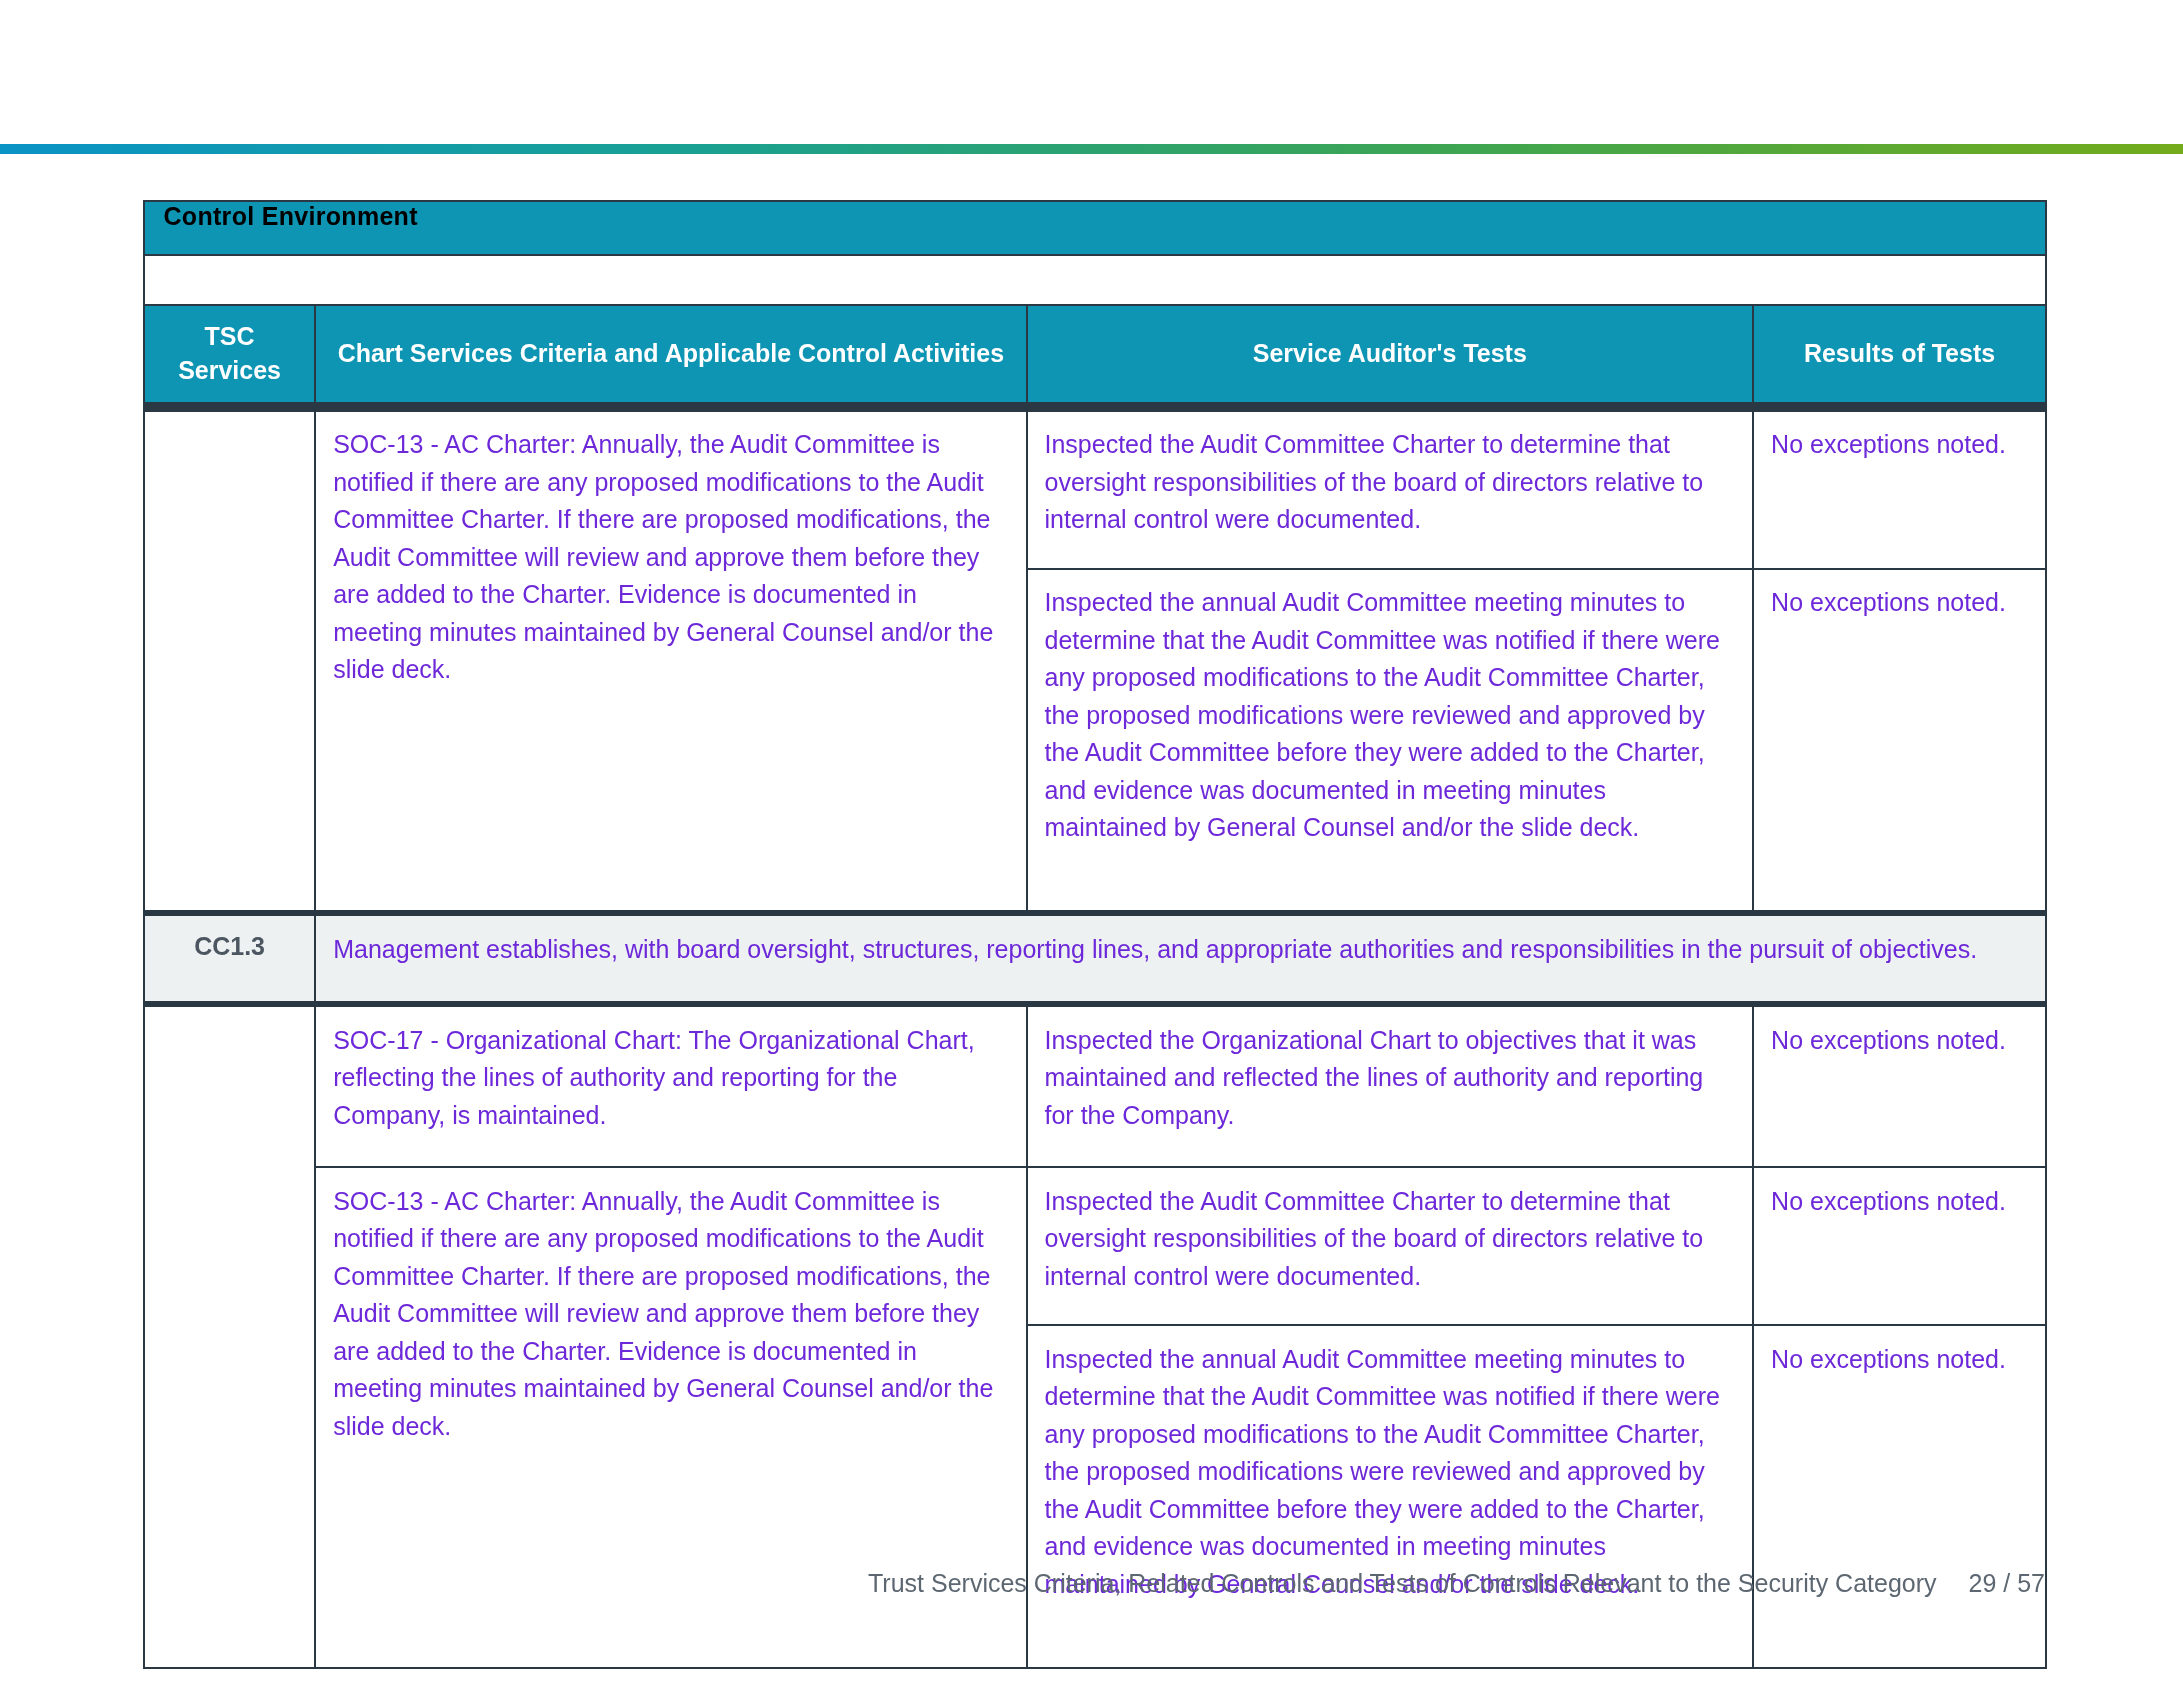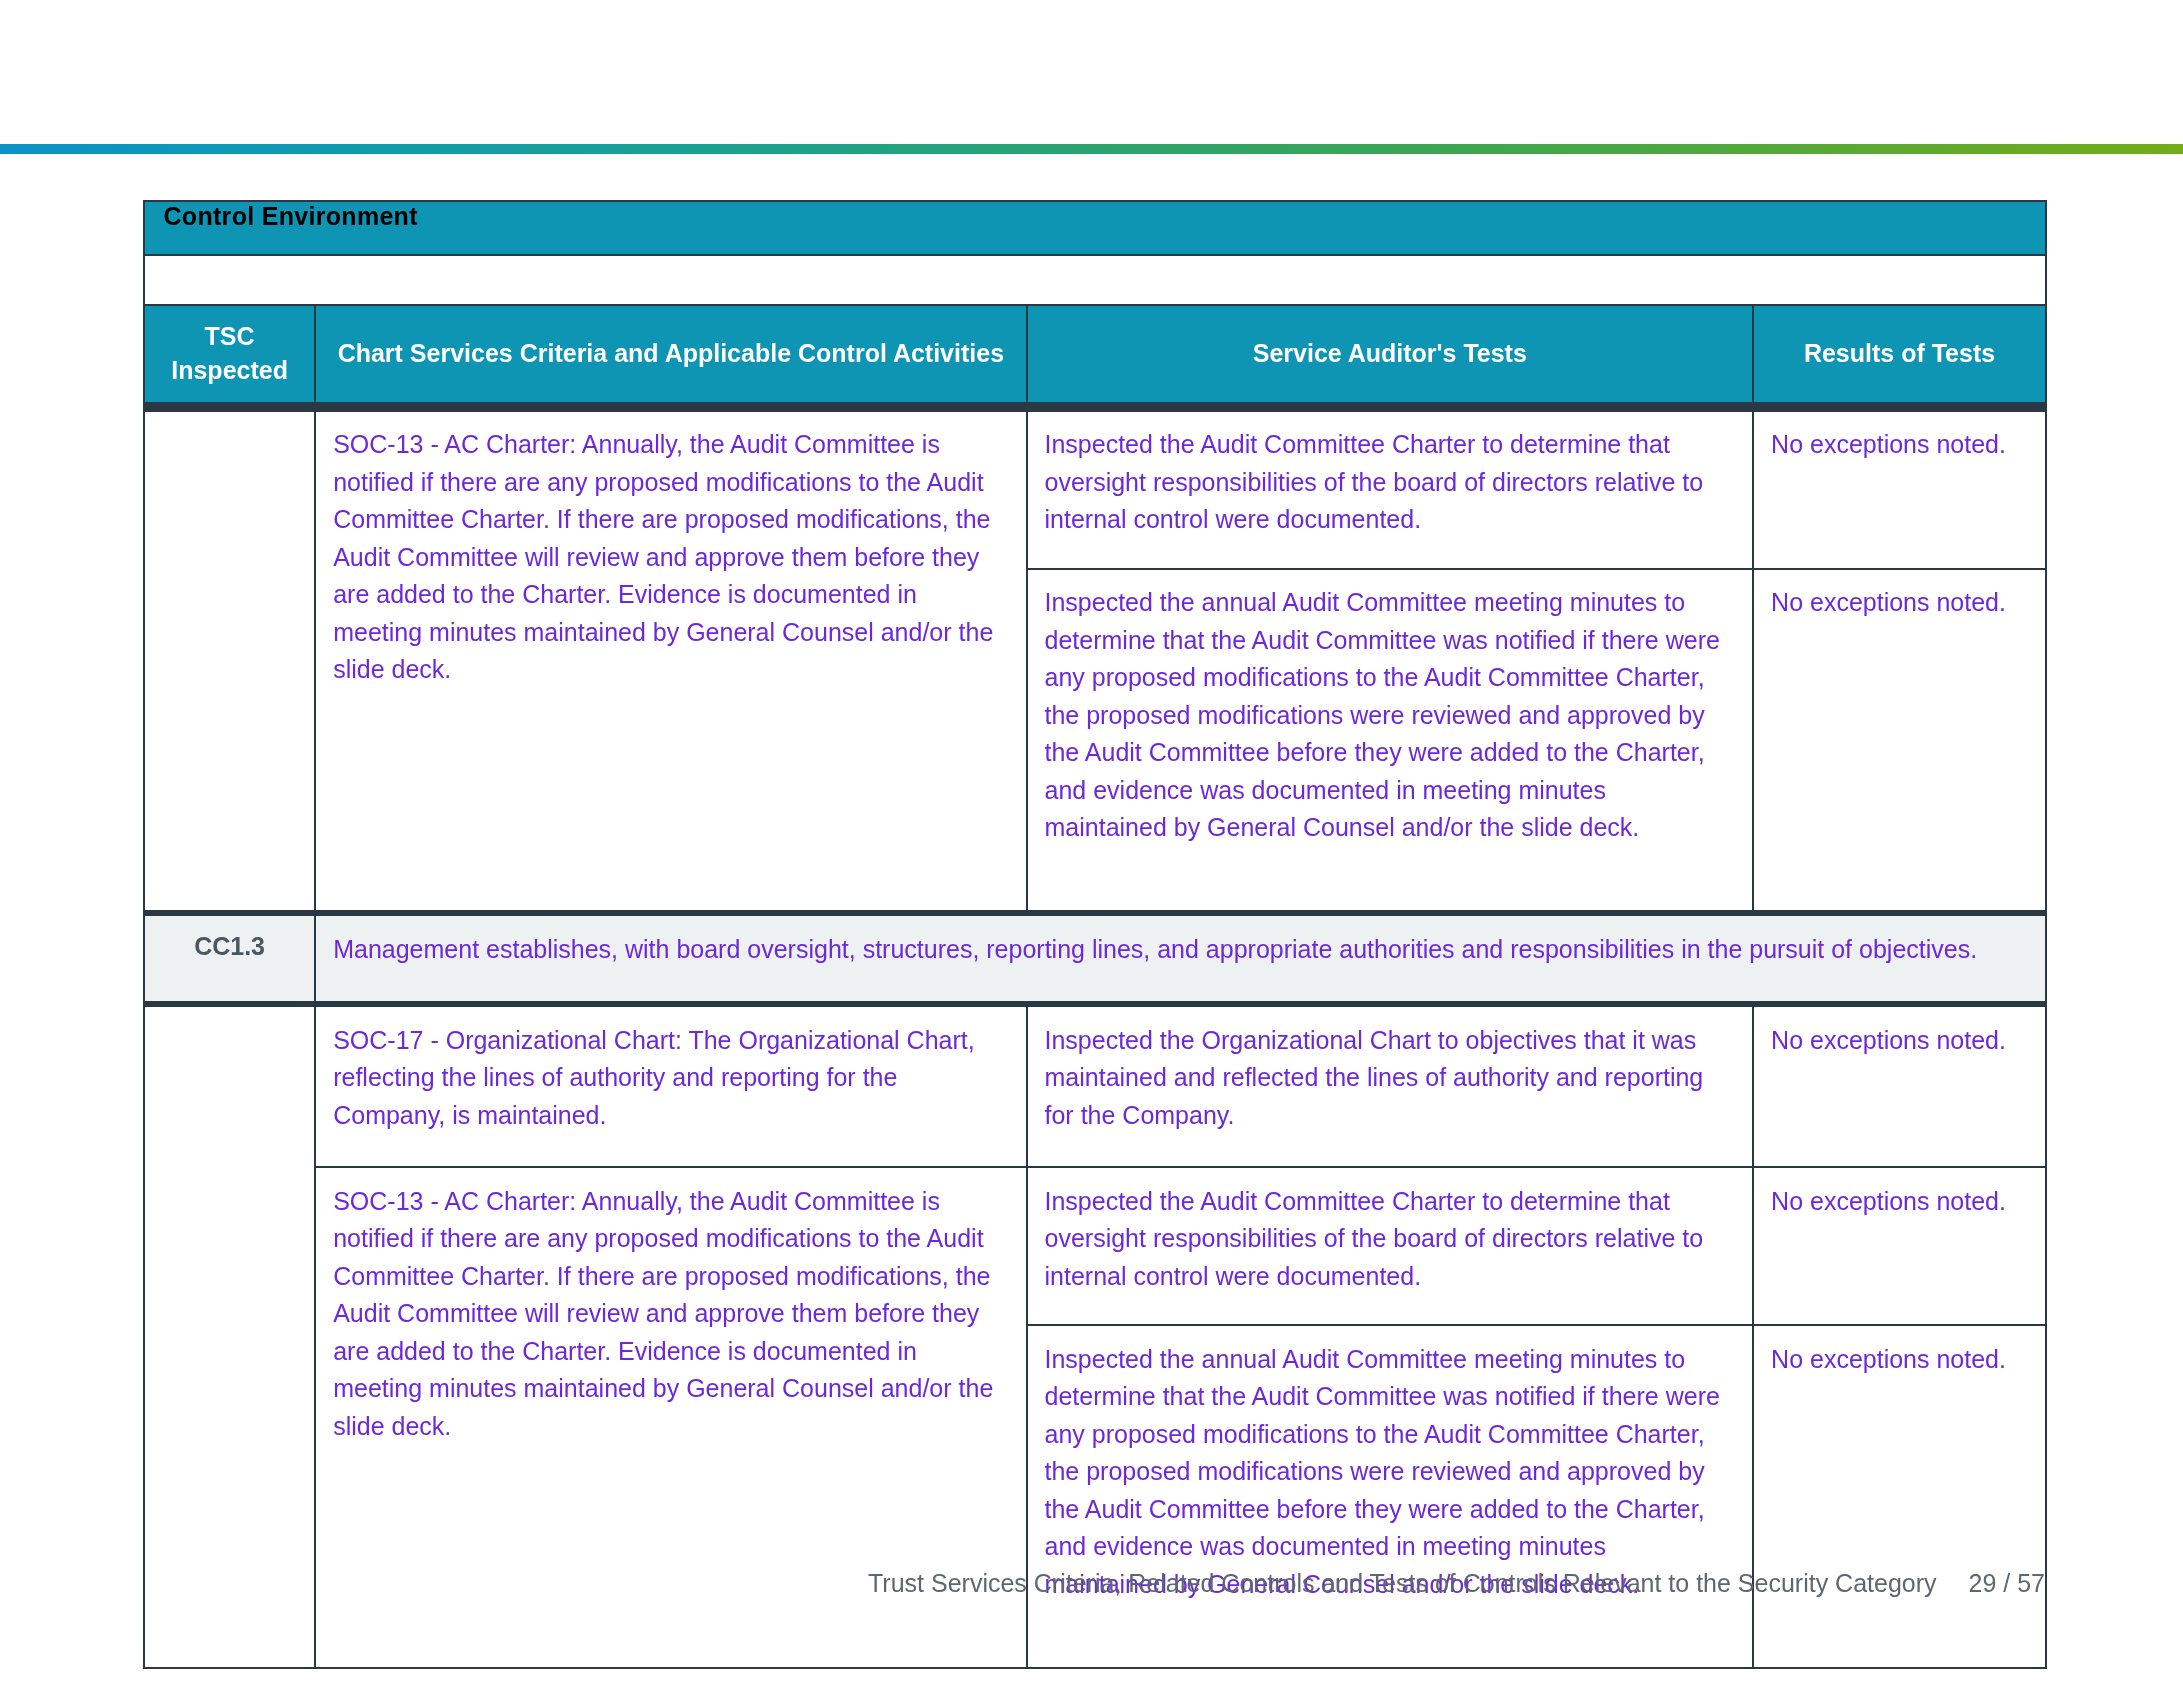--- a/index.html
+++ b/index.html
@@ -130,21 +130,21 @@
   <tbody>
       <tr>
     <td class="banner-cell" colspan="4">Control Environment</td>
   </tr>
 
   <tr>
     <td class="spacer-cell" colspan="4"></td>
   </tr>
 
   <tr>
-    <th>TSC Inspected</th>
+    <th>TSC Services</th>
     <th>Chart Services Criteria and Applicable Control Activities</th>
     <th>Service Auditor's Tests</th>
     <th>Results of Tests</th>
   </tr>
 
   <tr>
     <td class="tsc-cell bb9" rowspan="2"></td>
     <td class="body-cell bb9" rowspan="2">SOC-13 - AC Charter: Annually, the Audit Committee is notified if there are any proposed modifications to the Audit Committee Charter. If there are proposed modifications, the Audit Committee will review and approve them before they are added to the Charter. Evidence is documented in meeting minutes maintained by General Counsel and/or the slide deck.</td>
     <td class="body-cell row-a-cell">Inspected the Audit Committee Charter to determine that oversight responsibilities of the board of directors relative to internal control were documented.</td>
     <td class="body-cell row-a-cell">No exceptions noted.</td>

